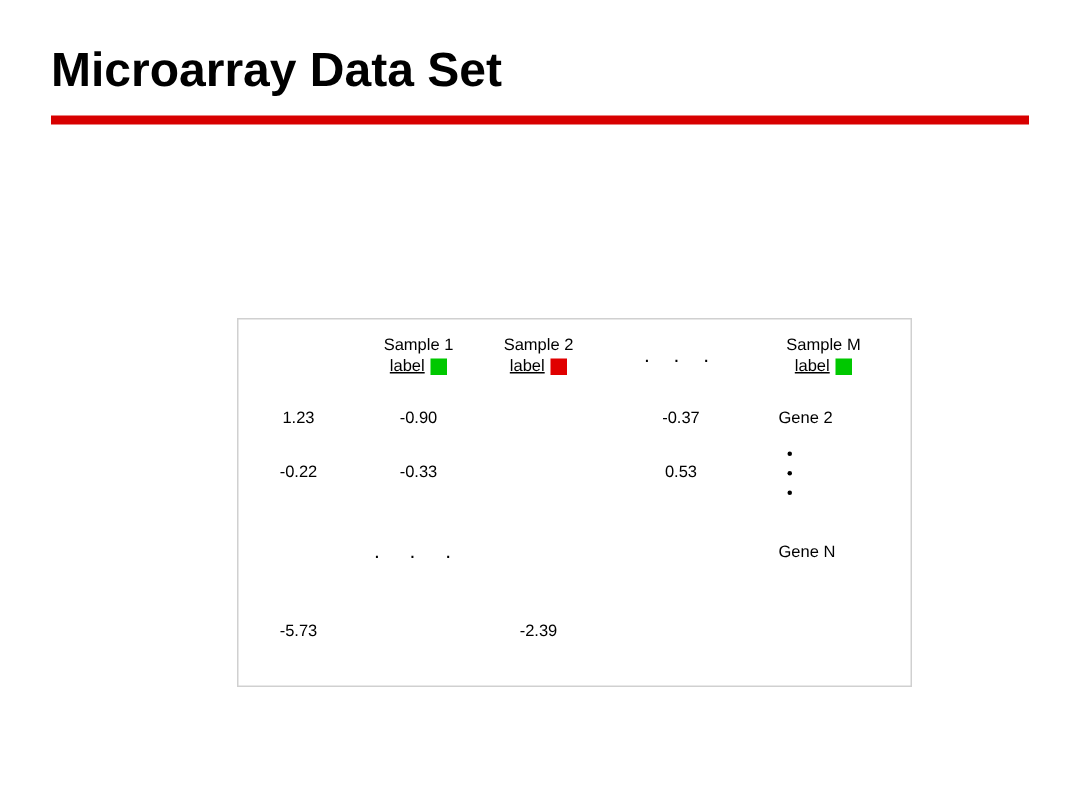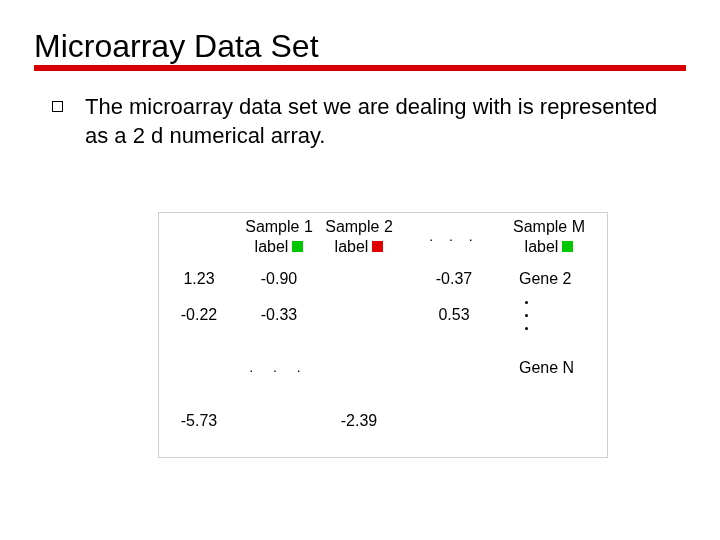--- a/index.html
+++ b/index.html
@@ -6,21 +6,22 @@
   html, body { width: 720px; height: 540px; background: #fff; font-family: Verdana, Geneva, sans-serif; }
   .slide {
     width: 720px;
     height: 540px;
     position: relative;
     padding: 28px 34px 20px 34px;
   }
   .title {
     font-size: 32px;
     color: #000;
-    font-weight: 400;
+    font-weight: 700;
+    margin-bottom: 12px;
   }
   .rule {
     height: 6px;
     background: #d80000;
     width: 100%;
     margin-bottom: 22px;
   }
   .body {
     display: flex;
     align-items: flex-start;
@@ -52,51 +53,47 @@
     grid-template-columns: 80px 80px 80px 110px 80px;
     grid-template-rows: 48px 36px 36px 70px 36px;
     width: 100%;
     height: 100%;
   }
   .cell {
     display: flex;
     flex-direction: column;
     align-items: center;
     justify-content: center;
-    font-size: 16px;
+    font-size: 11px;
     color: #000;
     text-align: center;
     line-height: 1.1;
     position: relative;
   }
   .rowlabel { justify-content: center; align-items: flex-start; padding-left: 10px; text-align: left; }
   .header .line1 { display:block; }
-  .header .line2wrap { display:flex; align-items:center; gap:4px; justify-content:center; margin-top:2px; }
+  .header .line2wrap { display:flex; align-items:center; gap:4px; justify-content:center; margin-top:2px;text-decoration:underline; }
   .swatch { width: 11px; height: 11px; display:inline-block; }
   .sw-green { background: #00c800; }
   .sw-red { background: #e00000; }
   .hdots { letter-spacing: 6px; font-size: 14px; }
   .vdots {
     display:flex; flex-direction:column; align-items:flex-start; justify-content:center;
     gap: 10px; padding-left: 16px;
   }
   .vdots span { width:3px; height:3px; background:#000; border-radius:50%; display:block; }
   .center-dots { letter-spacing: 8px; font-size: 14px; }
 </style>
 </head>
 <body>
 
 <div class="slide">
   <div class="title">Microarray Data Set</div>
   <div class="rule"></div>
 
-  <div class="body">
-    <div class="bullet"></div>
-    <div class="body-text">The microarray data set we are dealing with is represented as a 2 d numerical array.</div>
-  </div>
 
   <div class="figure">
     <div class="grid">
 
       <div class="cell"></div>
       <div class="cell header">
         <span class="line1">Sample 1</span>
         <span class="line2wrap">
           <span>label</span>
           <span class="swatch sw-green"></span>

